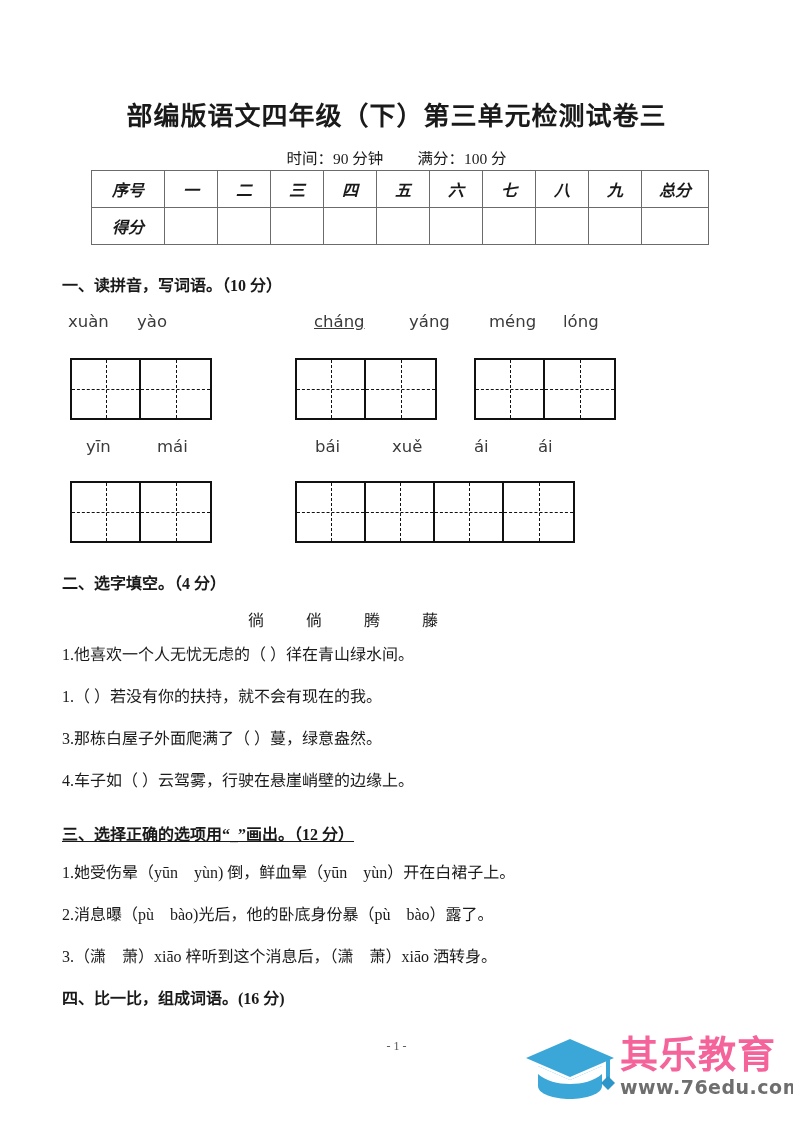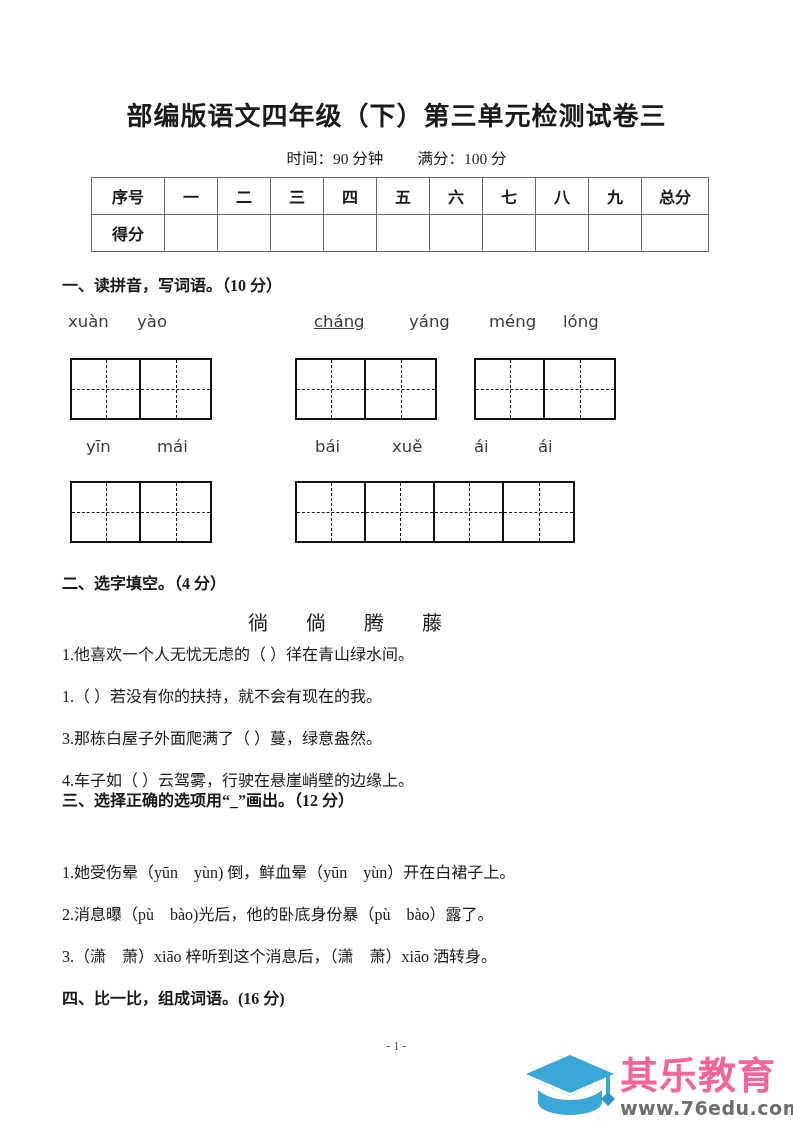--- a/index.html
+++ b/index.html
@@ -46,23 +46,24 @@
   }
   .doc-subtitle .gap {
     display: inline-block;
     width: 34px;
   }
 
   
   .score-table {
     position: absolute;
     left: 91px;
-    top: 177px;
+    top: 170px;
     border-collapse: collapse;
     table-layout: fixed;
+    font-style: italic;
   }
   .score-table td {
     border: 1px solid #6b6b6b;
     height: 36px;
     text-align: center;
     vertical-align: middle;
     font-size: 16px;
     font-weight: bold;
     font-family: "Liberation Serif", "DejaVu Serif", serif;
     padding: 0;
@@ -132,21 +133,21 @@
   
   .q-line {
     position: absolute;
     left: 62px;
     font-size: 16px;
     font-family: "Liberation Serif", "DejaVu Serif", serif;
     white-space: nowrap;
   }
   .char-bank {
     position: absolute;
-    font-size: 20px;
+    font-size: 16px;
     font-family: Liberation Serif, serif;
     white-space: nowrap;
   }
   .char-bank span { display: inline-block; width: 58px; text-align: left; }
 
   
   .page-number {
     position: absolute;
     left: 0;
     top: 1039px;
@@ -157,21 +158,21 @@
     font-family: "Liberation Serif", "DejaVu Serif", serif;
   }
 
   .watermark {
     position: absolute;
     left: 524px;
     top: 1036px;
     width: 262px;
     height: 82px;
     display: flex;
-    align-items: flex-end;
+    align-items: flex-start;
   }
   .wm-cap { width: 92px; height: 66px; flex: none; }
   .wm-text { margin-left: 4px; }
   .wm-brand {
     font-size: 38px;
     font-weight: bold;
     letter-spacing: 1px;
     line-height: 1;
     font-family: "Liberation Serif", "DejaVu Serif", serif;
   }
@@ -273,21 +274,21 @@
 
   <div class="char-bank" style="left:248px; top:607px;">
     <span>徜</span><span>倘</span><span>腾</span><span>藤</span>
   </div>
 
   <div class="q-line" style="top:641px;font-family:Liberation Serif, serif;">1.他喜欢一个人无忧无虑的（      ）徉在青山绿水间。</div>
   <div class="q-line" style="top:683px;">1.（      ）若没有你的扶持，就不会有现在的我。</div>
   <div class="q-line" style="top:725px;">3.那栋白屋子外面爬满了（      ）蔓，绿意盎然。</div>
   <div class="q-line" style="top:767px;">4.车子如（      ）云驾雾，行驶在悬崖峭壁的边缘上。</div>
 
-  <div class="sec-heading" style="top:787px;">三、选择正确的选项用“_”画出。（12 分）</div>
+  <div class="sec-heading" style="top:821px;text-decoration:underline;">三、选择正确的选项用“_”画出。（12 分）</div>
 
   <div class="q-line" style="top:859px;">1.她受伤晕（yūn　yùn) 倒，鲜血晕（yūn　yùn）开在白裙子上。</div>
   <div class="q-line" style="top:901px;">2.消息曝（pù　bào)光后，他的卧底身份暴（pù　bào）露了。</div>
   <div class="q-line" style="top:943px;">3.（潇　萧）xiāo 梓听到这个消息后，（潇　萧）xiāo 洒转身。</div>
 
   <div class="sec-heading" style="top:985px;">四、比一比，组成词语。(16 分)</div>
 
   <div class="page-number">- 1 -</div>
 
   <div class="watermark">

